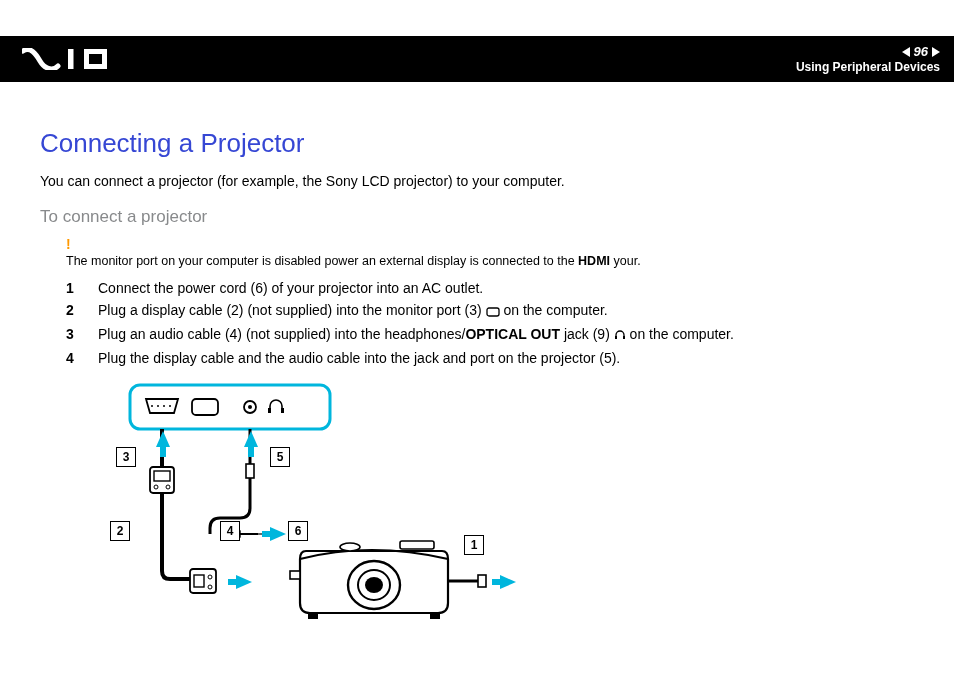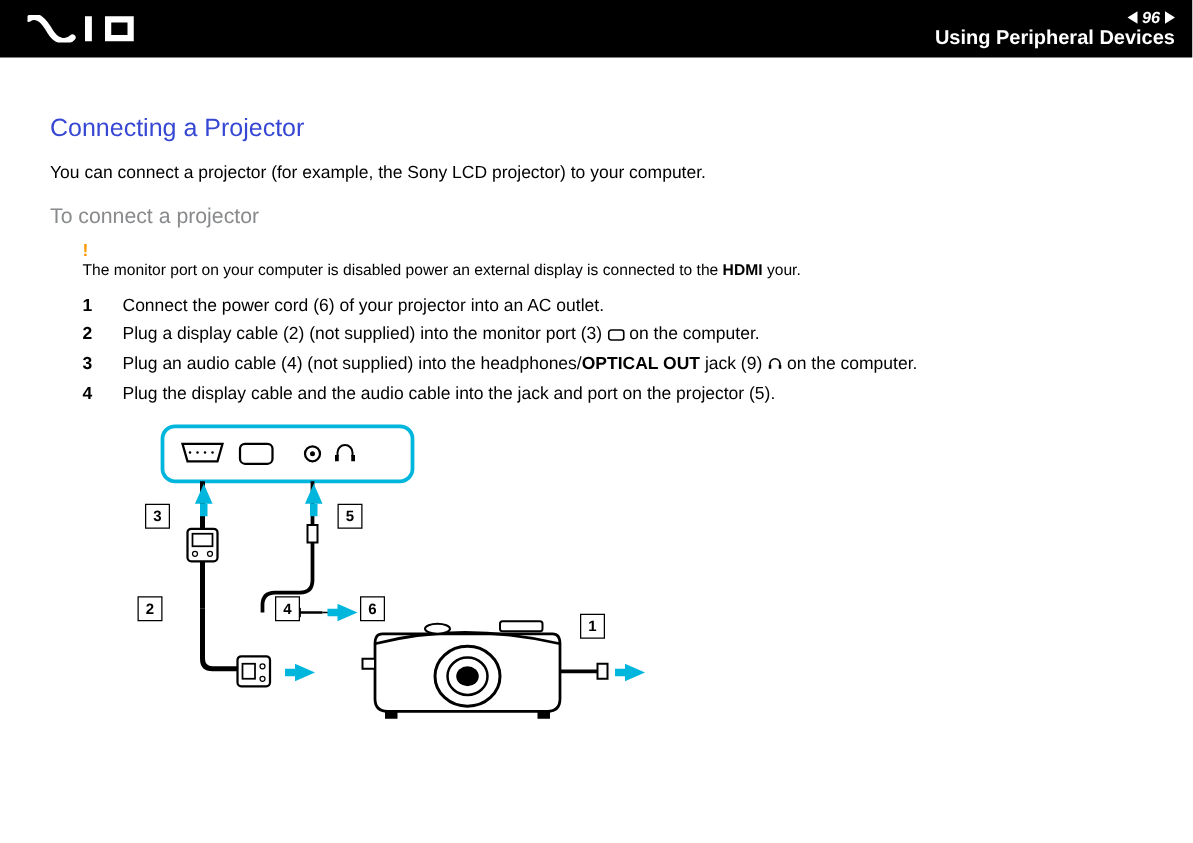--- a/index.html
+++ b/index.html
@@ -5,32 +5,32 @@
   :root{
     --accent:#00b6dd;
     --warn:#ff9900;
     --heading:#3647d4;
     --subhead:#888a8c;
   }
   html,body{margin:0;padding:0;background:#fff;font-family:Arial,Helvetica,sans-serif;color:#000;}
   .page{width:954px;height:674px;position:relative;overflow:hidden;}
 
   
-  .topbar{background:#000;height:46px;display:flex;align-items:center;justify-content:space-between;padding:0 14px 0 22px;}
+  .topbar{background:#000;height:46px;display:flex;align-items:center;justify-content:space-between;padding:0 14px 0 22px;margin-top:36px;}
   .vaio-logo svg{display:block;}
   .topright{display:flex;flex-direction:column;align-items:flex-end;color:#fff;line-height:1;}
   .pagenav{display:flex;align-items:center;gap:4px;font-style:italic;font-weight:bold;font-size:13px;}
   .tri{width:0;height:0;border-top:5px solid transparent;border-bottom:5px solid transparent;}
   .tri.left{border-right:8px solid #fff;}
   .tri.right{border-left:8px solid #fff;}
-  .chapter{font-weight:bold;font-size:16px;margin-top:3px;}
+  .chapter{font-weight:bold;font-size:12px;margin-top:3px;}
 
   
   .content{padding:18px 40px 0 40px;}
-  .h1{color:var(--heading);font-size:20px;font-weight:normal;margin:28px 0 14px;}
+  .h1{color:var(--heading);font-size:26px;font-weight:normal;margin:28px 0 14px;}
   .intro{font-size:14px;margin:4px 0 18px;}
   .h2{color:var(--subhead);font-size:17px;font-weight:normal;margin:12px 0 10px;}
   .note{margin:0 0 8px 26px;}
   .bang{color:var(--warn);font-weight:bold;font-size:14px;display:block;line-height:1;}
   .note-text{font-size:12.5px;}
   .note-text b{font-weight:bold;text-align:center;}
   ol.steps{list-style:none;padding:0;margin:4px 0 12px 0;font-size:14px;}
   ol.steps li{display:flex;gap:14px;padding:3px 0;}
   ol.steps .num{font-weight:bold;width:18px;flex:none;text-align:left;margin-left:26px;}
   .inline-icon{display:inline-block;vertical-align:-2px;}

